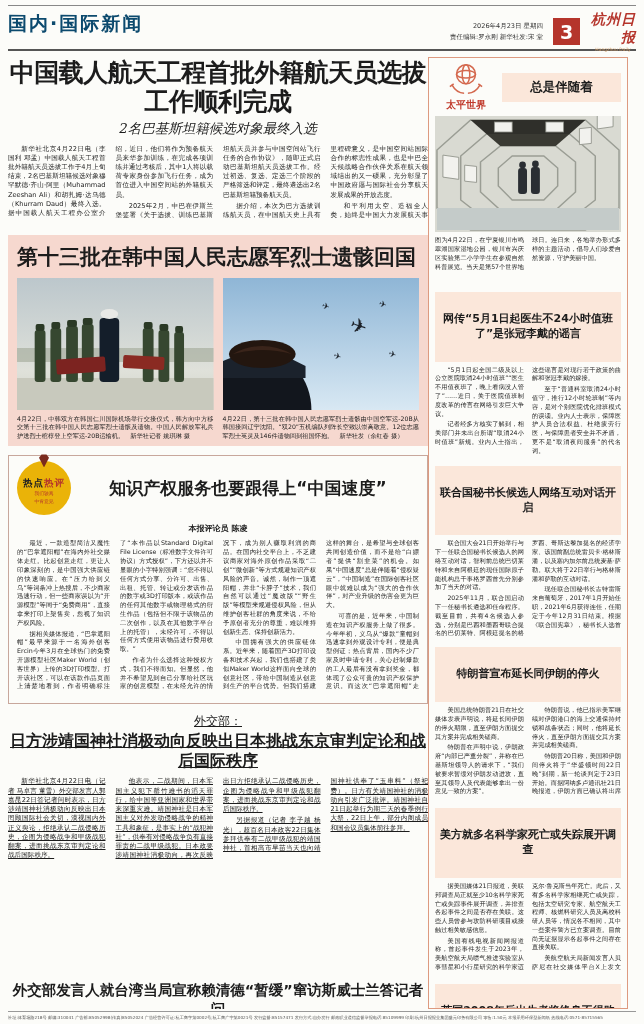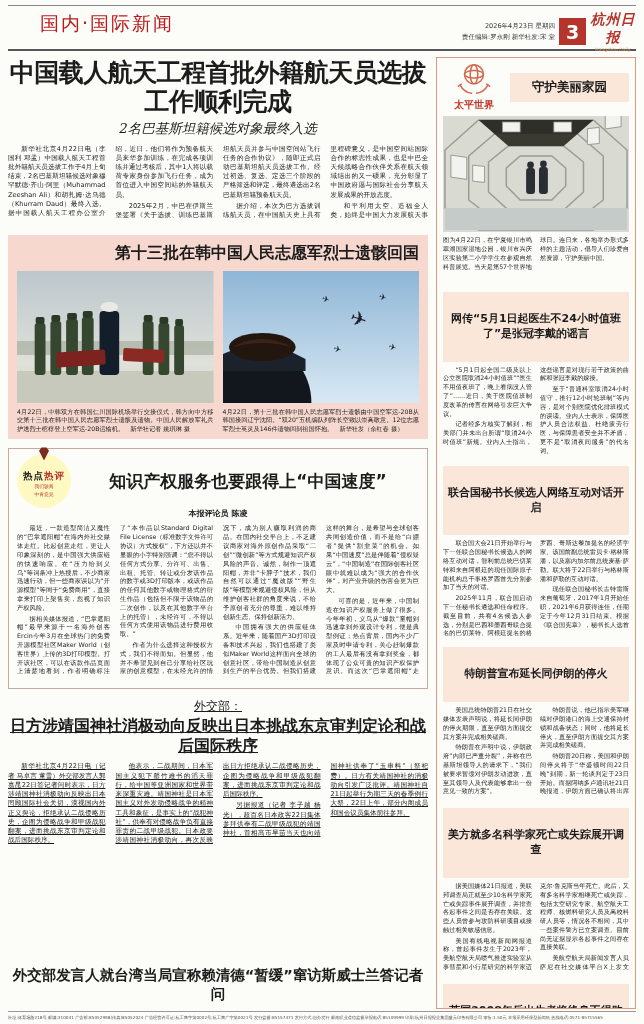--- a/index.html
+++ b/index.html
@@ -1,57 +1,57 @@
 <!DOCTYPE html>
 <html><head>
 <meta charset="utf-8">
 <style>
   html,body{margin:0;padding:0;background:#dddcd6;}
   .page{position:relative;width:644px;height:1024px;background:#fcfcf9;box-sizing:border-box;
         padding:5px 8px;font-family:"DejaVu Sans",sans-serif;color:#1c1c1c;overflow:hidden;}
   p{margin:0 0 2px 0;text-indent:2em;}
   
   .hd{display:flex;justify-content:space-between;align-items:flex-start;border-top:1.5px solid #888;padding-top:5px;height:36px;}
-  .section-label{font-size:19px;font-weight:normal;color:#b91c1c;letter-spacing:2px;margin-left:32px;}
-  .hd-right{display:flex;gap:4px;align-items:center;}
+  .section-label{font-size:19px;font-weight:bold;color:#0c4a6e;letter-spacing:2px;}
+  .hd-right{display:flex;gap:10px;align-items:center;}
   .dateblock{text-align:right;font-size:6.5px;color:#333;line-height:1.6;}
   .pagenum{width:27px;height:27px;background:#b5352c;color:#fff;font-size:19px;font-weight:bold;
            display:flex;align-items:center;justify-content:center;}
   .masthead{text-align:center;width:46px;}
-  .mast-cn{font-size:14px;color:#b5352c;font-weight:bold;font-style:italic;font-family:"DejaVu Serif",serif;letter-spacing:1px;}
+  .mast-cn{font-size:14px;color:#b5352c;font-weight:bold;font-style:italic;font-family:"DejaVu Serif",serif;letter-spacing:1px;text-align:right;}
   .mast-en{font-size:4.5px;color:#c96;}
   .hd-rule{height:2px;background:#555;margin:2px 0 6px;}
   
-  .content{display:flex;gap:8px;height:952px;overflow:hidden;}
+  .content{display:flex;height:952px;overflow:hidden;}
   .leftcol{width:420px;flex:none;}
   .rightcol{width:200px;flex:none;}
   
   .main-hl{font-size:25px;font-weight:900;text-align:center;line-height:1.15;margin:2px 0 3px;letter-spacing:-0.5px;}
   .main-sub{font-size:13.5px;text-align:center;font-family:"DejaVu Serif",serif;margin:0 0 7px;font-style:italic;}
   .body4{column-count:4;column-gap:10px;font-size:6.6px;line-height:1.4;text-align:justify;overflow:hidden;}
   .h82{height:82px;}
   
   .feature{background:#f6d8cf;padding:5px 9px;margin-top:8px;}
-  .feature-hl{font-size:16px;font-weight:900;text-align:right;margin:3px 0 7px;}
+  .feature-hl{font-size:21px;font-weight:900;text-align:left;margin:3px 0 7px;}
   .photos{display:flex;gap:9px;}
   .photo-frame{flex:1;height:132px;overflow:hidden;}
   .photo-frame svg{display:block;width:100%;height:100%;}
   .feature-caps{display:flex;gap:9px;margin-top:5px;}
   .feature-caps div{flex:1;font-size:6.2px;line-height:1.45;text-align:justify;}
   
   .op{border:1px solid #c8a79c;margin-top:9px;padding:5px 8px 6px;}
   .op-head{display:flex;align-items:center;gap:6px;}
-  .badge{width:54px;height:54px;border-radius:50%;background:#fef9c3;flex:none;position:relative;text-align:center;}
+  .badge{width:54px;height:54px;border-radius:50%;background:#eab308;flex:none;position:relative;text-align:center;}
   .nib{position:absolute;top:-7px;left:22px;width:10px;height:13px;background:#7a2a1e;
        clip-path:polygon(50% 100%,0 25%,25% 0,75% 0,100% 25%);}
   .badge-l1{padding-top:16px;font-size:9.5px;font-weight:bold;letter-spacing:1px;}
   .badge-hot{color:#222;} .badge-ping{color:#b5352c;}
   .badge-l2{font-size:4.8px;color:#b5352c;line-height:1.5;}
   .op-hl{flex:1;text-align:center;font-size:17px;font-weight:900;line-height:1.2;}
-  .op-byline{text-align:center;font-size:8px;margin:0 0 5px;font-weight:bold;}
+  .op-byline{text-align:center;font-size:8px;margin:8px 0 5px;font-weight:bold;}
   .op-body{column-count:4;column-gap:10px;font-size:6.3px;line-height:1.4;text-align:justify;height:158px;overflow:hidden;}
   
   .mofa{margin-top:9px;text-decoration:underline;}
   .kicker{text-align:center;font-size:12px;font-family:"DejaVu Serif",serif;margin-bottom:1px;}
   .mofa-hl{text-align:center;font-size:16px;font-weight:900;line-height:1.25;margin-bottom:6px;}
   .h196{height:196px;}
   
   .tw{margin-top:8px;}
   .tw-hl{text-align:center;font-size:14.5px;font-weight:900;margin-bottom:4px;}
   
@@ -226,21 +226,21 @@
               <g stroke="#d4694f" fill="none" stroke-width="1.6">
                 <circle cx="20" cy="13" r="10"></circle>
                 <ellipse cx="20" cy="13" rx="10" ry="4"></ellipse>
                 <ellipse cx="20" cy="13" rx="4" ry="10"></ellipse>
                 <path d="M5 24 q5 9 13 9 M35 24 q-5 9 -13 9"></path>
                 <path d="M3 26 l4 -3 M37 26 l-4 -3"></path>
               </g>
             </svg>
             <div class="logo-text">太平世界</div>
           </div>
-          <div class="band r-title">守护美丽家园</div>
+          <div class="band r-title">总是伴随着</div>
         </div>
 
         <div class="r-photo">
           <svg viewBox="0 0 188 116" preserveAspectRatio="none">
             <rect width="188" height="116" fill="#d9dad2"></rect>
             <g stroke="#9a9d94" fill="none" stroke-width="1.5">
               <polygon points="36,4 152,4 186,34 186,92 152,114 36,114 2,92 2,34"></polygon>
               <polygon points="52,18 136,18 162,40 162,84 136,104 52,104 26,84 26,40"></polygon>
               <polygon points="66,30 122,30 142,46 142,76 122,94 66,94 46,76 46,46"></polygon>
               <polygon points="78,40 110,40 124,52 124,70 110,84 78,84 64,70 64,52"></polygon>

